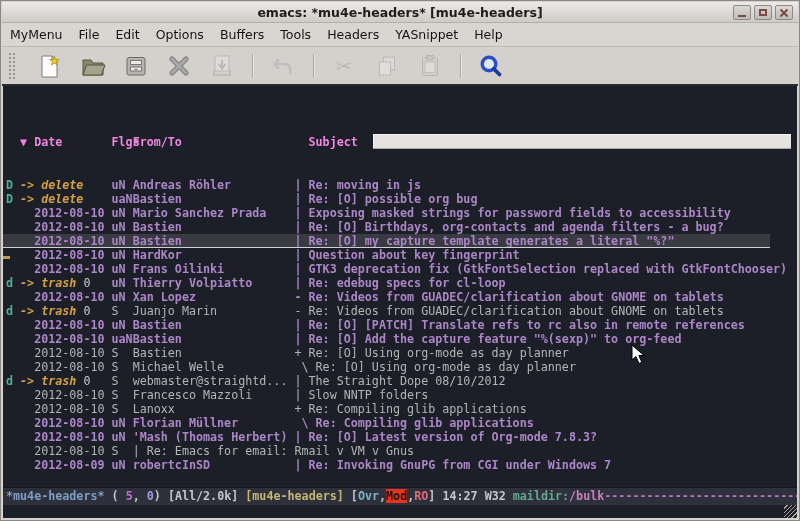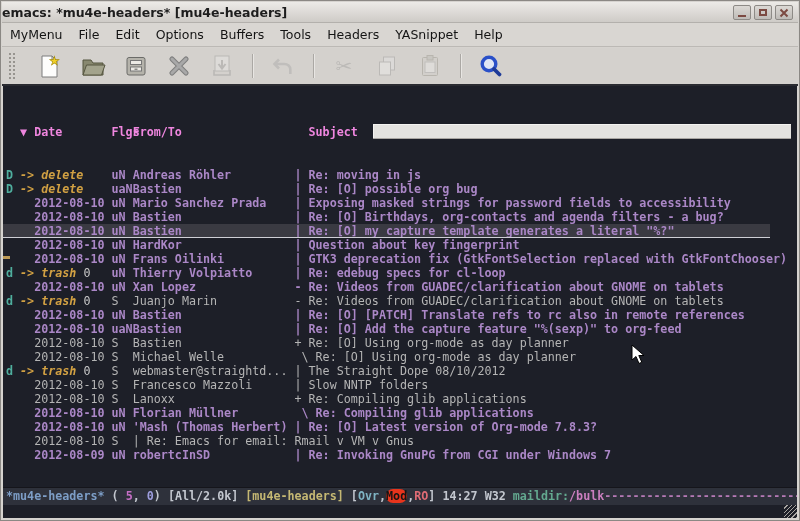--- a/index.html
+++ b/index.html
@@ -7,21 +7,21 @@
   .frame {
     position:relative; width:800px; height:521px;
     background:#d6d3cf; border:1px solid #8b8884;
     font-family:"DejaVu Sans", sans-serif;
   }
   
   .titlebar {
     position:absolute; left:1px; right:1px; top:1px; height:21px;
     background:linear-gradient(#eceae7,#cecbc7);
     border-bottom:1px solid #b3b0ac;
-    display:flex; align-items:center; 
+    display:flex; align-items:center; justify-content:center;
   }
   .title-text { font-size:12.5px; font-weight:bold; color:#1d1d1d; }
   .winbtns { position:absolute; right:5px; top:3px; display:flex; gap:3px; }
   .wbtn {
     width:18px; height:15px; border:1px solid #8d8a86; border-radius:2px;
     background:linear-gradient(#dcd9d5,#bebbb7);
     display:flex; align-items:center; justify-content:center; cursor:default;
   }
   .g-min { width:8px; height:2px; background:#7c4a42; margin-top:7px; }
   .g-max { width:8px; height:7px; border:2px solid #7c4a42; }
@@ -46,21 +46,21 @@
   .tsep { width:1px; height:24px; background:#aba8a4; box-shadow:1px 0 0 #e8e6e3; }
   .glyph { font-size:20px; color:#8c8c8c; line-height:1; }
   
   .textarea {
     position:absolute; left:2px; right:2px; top:85px; height:401px;
     background:var(--bg); overflow:hidden;
     font-family:"DejaVu Sans Mono", monospace; font-size:11.7px;
     white-space:pre; color:var(--read);
   }
   .hline {
-    position:relative; margin-top:10px; height:16px; line-height:16px;
+    position:relative; margin-top:20px; height:16px; line-height:16px;
     color:var(--hdr); font-weight:bold; display:flex; padding-left:3px;
   }
   .hdr-rest {
     position:absolute; left:370px; right:6px; top:0; bottom:1px;
     background:#e4e3e0; box-shadow:inset 0 -1px 0 #a9a6a2, inset 1px 1px 0 #f4f3f1;
   }
   .rows { position:relative; }
   .row { position:relative; height:14px; line-height:14px; display:flex; padding-left:3px; }
   .row span { display:inline-block; overflow:hidden; }
   .cf { width:2ch; color:var(--fringe); font-weight:bold; }
@@ -82,21 +82,21 @@
   }
   
   .modeline {
     position:absolute; left:2px; right:2px; top:486px; height:18px;
     background:var(--mlbg); border-top:1px solid #15151b;
     font-family:"DejaVu Sans Mono", monospace; font-size:11.7px; font-weight:bold;
     line-height:17px; white-space:pre; padding-left:3px; overflow:hidden;
   }
   .mlp { color:#c3c7cf; } .mlbuf { color:#7d9ec7; } .mlnum1 { color:#c56ec5; }
   .mlnum2 { color:#9e9ede; } .mlmode { color:#c5b873; } .mlovr { color:#7fb4c4; }
-  .mlmod { color:#141414; background:var(--modbg);border-radius:7px; } .mlro { color:#e06c75;margin-top:44px; }
+  .mlmod { color:#141414; background:var(--modbg); } .mlro { color:#e06c75;margin-top:44px; }
   .mlmaildir { color:#63a88f; } .mlbulk { color:#cc7fc0; } .mldash { color:#b579b5; }
   
   .echo { position:absolute; left:2px; right:2px; top:504px; height:13px; background:var(--bg); }
   .grip-corner { position:absolute; right:2px; bottom:2px; width:13px; height:13px;
     background:repeating-linear-gradient(135deg, transparent 0 2px, #a9a6a2 2px 3px); }
   .cursor { position:absolute; left:630px; top:343px; z-index:50; pointer-events:none; }
 </style>
 </head>
 <body>
 

